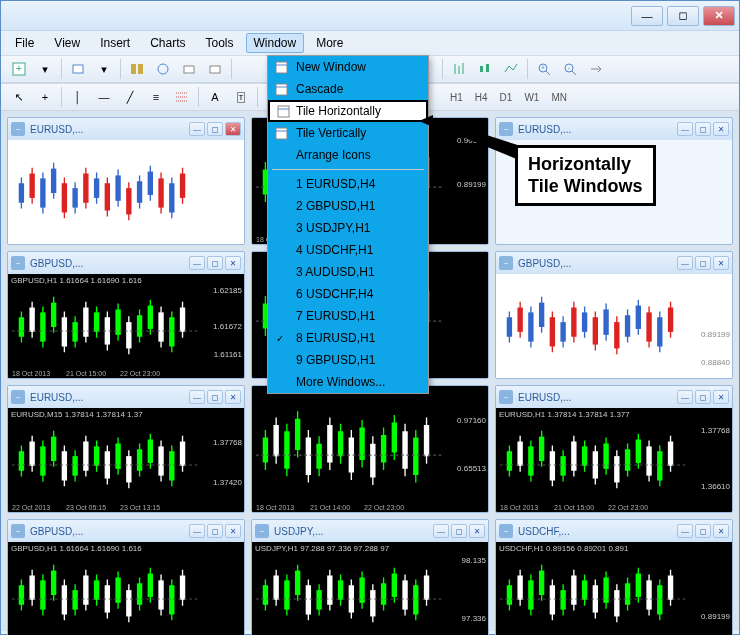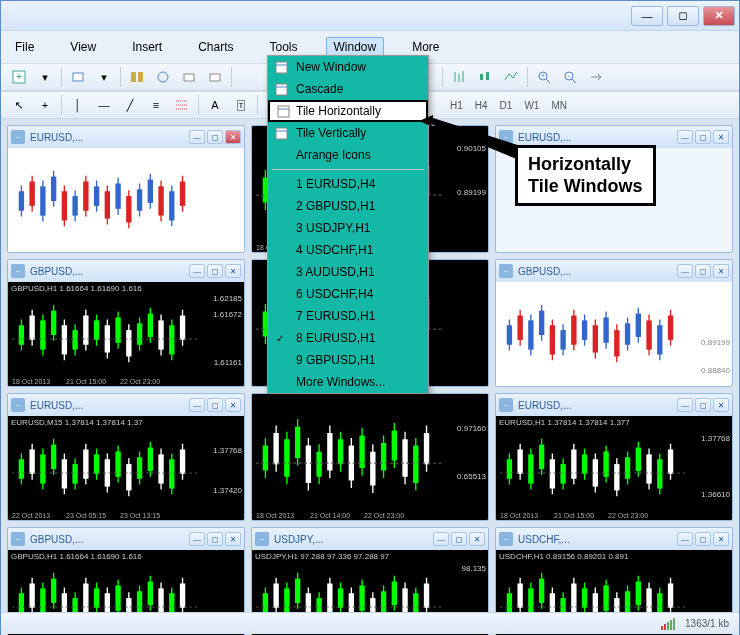--- a/index.html
+++ b/index.html
@@ -1,21 +1,21 @@
 <!DOCTYPE html>
 <html><head>
 <meta charset="utf-8">
 <style>
 * { box-sizing: border-box; margin: 0; padding: 0; font-family: 'Segoe UI', Tahoma, sans-serif; }
 body { background: #fff; width: 740px; height: 635px; overflow: hidden; }
 .win { border: 1px solid #5a8cc8; background: #e8f0fa; width: 740px; height: 635px; position: relative; }
 .titlebar { height: 30px; background: linear-gradient(#eaf3fd,#d5e6f9); display: flex; justify-content: flex-end; align-items: center; padding: 0 4px; border-bottom: 1px solid #c0d4ea; }
 .titlebtn { width: 32px; height: 20px; background: linear-gradient(#f0f6fd,#d0e2f5); border: 1px solid #9ab9dd; border-radius: 2px; margin-left: 4px; display: flex; align-items: center; justify-content: center; font-size: 11px; cursor: pointer; }
 .titlebtn.close { background: linear-gradient(#e9959b,#c84a52); color: #fff; font-weight: bold; }
-.menubar { height: 24px; display: flex; align-items: center; padding: 16px 6px; gap: 20px; font-size: 12px; background: #e8f0fa; }
+.menubar { height: 24px; display: flex; align-items: center; padding: 8px 6px; gap: 4px; font-size: 12px; background: #e8f0fa; }
 .menuitem { padding: 3px 8px; cursor: pointer; }
 .menuitem.active { background: #cde4fb; border: 1px solid #7fb2e8; border-radius: 2px; padding: 2px 7px; }
 .toolbar { height: 28px; background: linear-gradient(#f4f8fd,#e2ecf7); border-top: 1px solid #d0dce8; border-bottom: 1px solid #c8d6e6; display: flex; align-items: center; padding: 0 6px; gap: 2px; font-size: 11px; }
 .tbbtn { width: 24px; height: 22px; display: flex; align-items: center; justify-content: center; cursor: pointer; border-radius: 2px; }
 .tbsep { width: 1px; height: 20px; background: #c0d0e0; margin: 0 2px; }
 .tflabel { padding: 2px 6px; font-size: 10px; color: #555; cursor: pointer; }
 .workspace { position: relative; height: 520px; background: #d8e4f0; padding: 6px; }
 .chartgrid { display: grid; grid-template-columns: repeat(3, 1fr); grid-auto-rows: 128px; gap: 6px; }
 .chartwin { background: #f0f6fd; border: 1px solid #9ab9dd; border-radius: 2px; overflow: hidden; position: relative; }
 .chartbar { height: 22px; background: linear-gradient(#e8f2fd,#d0e3f7); display: flex; align-items: center; padding: 0 3px; gap: 2px; font-size: 10px; color: #2a5c9c; }
@@ -24,21 +24,21 @@
 .chartbar .cbtn { width: 16px; height: 14px; background: linear-gradient(#f0f6fd,#d5e6f9); border: 1px solid #a8c4e4; border-radius: 2px; display: flex; align-items: center; justify-content: center; font-size: 8px; cursor: pointer; }
 .chartbar .cbtn.close { background: linear-gradient(#e9959b,#c84a52); color: #fff; }
 .chartbody { height: calc(100% - 22px); position: relative; }
 .chartbody.dark { background: #000; color: #fff; }
 .chartbody.light { background: #fff; }
 .chartheader { position: absolute; top: 2px; left: 3px; font-size: 8px; color: #ccc; white-space: nowrap; }
 .axislabel { position: absolute; right: 2px; font-size: 8px; color: #ccc; }
 .chartbody.light .axislabel { color: #888; }
 .timelabel { position: absolute; bottom: 1px; font-size: 7px; color: #aaa; white-space: nowrap; }
 .candles { position: absolute; top: 14px; left: 4px; right: 44px; bottom: 12px; }
-.dropdown { position: absolute; top: 54px; left: 266px; width: 162px; background: #14b8a6; border: 1px solid #9a9a9a; box-shadow: 2px 3px 6px rgba(0,0,0,.3); z-index: 100; font-size: 12px; }
+.dropdown { position: absolute; top: 54px; left: 266px; width: 162px; background: #0ea5e9; border: 1px solid #9a9a9a; box-shadow: 2px 3px 6px rgba(0,0,0,.3); z-index: 100; font-size: 12px; }
 .dropdown .dditem { padding: 4px 8px 4px 28px; cursor: pointer; position: relative; }
 .dropdown .dditem.highlight { background: #fff; border: 2px solid #000; padding: 2px 6px 2px 26px; }
 .dropdown .ddsep { height: 1px; background: #c8c8c8; margin: 3px 4px; }
 .dropdown .ddicon { position: absolute; left: 6px; top: 50%; transform: translateY(-50%); width: 14px; height: 14px; display: flex; align-items: center; justify-content: center; font-size: 9px; }
 .dropdown .ddcheck { position: absolute; left: 8px; top: 50%; transform: translateY(-50%); font-size: 10px; }
 .callout { position: absolute; top: 144px; left: 514px; z-index: 101; }
 .callout-box { background: #fff; border: 3px solid #000; padding: 6px 10px; font-size: 18px; font-weight: bold; line-height: 1.2; }
 .arrow { position: absolute; top: 114px; left: 418px; z-index: 101; }
 .statusbar { position: absolute; bottom: 0; left: 0; right: 0; height: 22px; background: linear-gradient(#f0f6fd,#dce8f5); border-top: 1px solid #c0d4ea; display: flex; justify-content: flex-end; align-items: center; padding: 0 10px; font-size: 10px; color: #555; gap: 10px; }
 .signal { display: flex; gap: 1px; align-items: flex-end; }
@@ -315,21 +315,21 @@
                 <rect x="101" y="18" width="4" height="24" fill="#0f0"></rect>
                 <line x1="111" y1="19" x2="111" y2="61" stroke="#fff"></line>
                 <rect x="109" y="25" width="4" height="30" fill="#fff"></rect>
                 <line x1="119" y1="24" x2="119" y2="66" stroke="#0f0"></line>
                 <rect x="117" y="30" width="4" height="30" fill="#0f0"></rect>
                 <line x1="127" y1="14" x2="127" y2="51" stroke="#fff"></line>
                 <rect x="125" y="20" width="4" height="25" fill="#fff"></rect>
                 <line x1="0" y1="44" x2="140" y2="44" stroke="#555" stroke-dasharray="2"></line>
               </svg></div>
             <div class="axislabel" style="top: 12px;">1.62185</div>
-            <div class="axislabel" style="top: 28px; margin-left: 40px;">1.61672</div>
+            <div class="axislabel" style="top: 48px; margin-left: 40px;">1.61672</div>
             <div class="axislabel" style="top: 76px;">1.61161</div>
             <div class="timelabel" style="left: 4px;">18 Oct 2013</div>
             <div class="timelabel" style="left: 58px;">21 Oct 15:00</div>
             <div class="timelabel" style="left: 112px;">22 Oct 23:00</div>
           </div>
         </div>
         <div class="chartwin">
           <div class="chartbody dark" style="height: 100%;">
             <div class="candles"><svg width="100%" height="100%" viewBox="0 0 140 80" preserveAspectRatio="none">
                 <line x1="7" y1="24" x2="7" y2="56" stroke="#0f0"></line>
@@ -752,23 +752,13 @@
   <svg class="arrow" width="110" height="50">
     <polygon points="0,6 14,0 14,3 105,32 108,50 100,45 12,9 14,12" fill="#000"></polygon>
   </svg>
   <div class="callout">
     <div class="callout-box">
       <div>Horizontally</div>
       <div>Tile Windows</div>
     </div>
   </div>
 
-  <div class="statusbar">
-    <div class="signal">
-      <span style="height:4px;background:#c44"></span>
-        <span style="height:6px;background:#c44"></span>
-      <span style="height:8px"></span>
-        <span style="height:10px"></span>
-        <span style="height:12px"></span>
-    </div>
-    <span>1363/1 kb</span>
-  </div>
 </div>
 
 </body></html>

